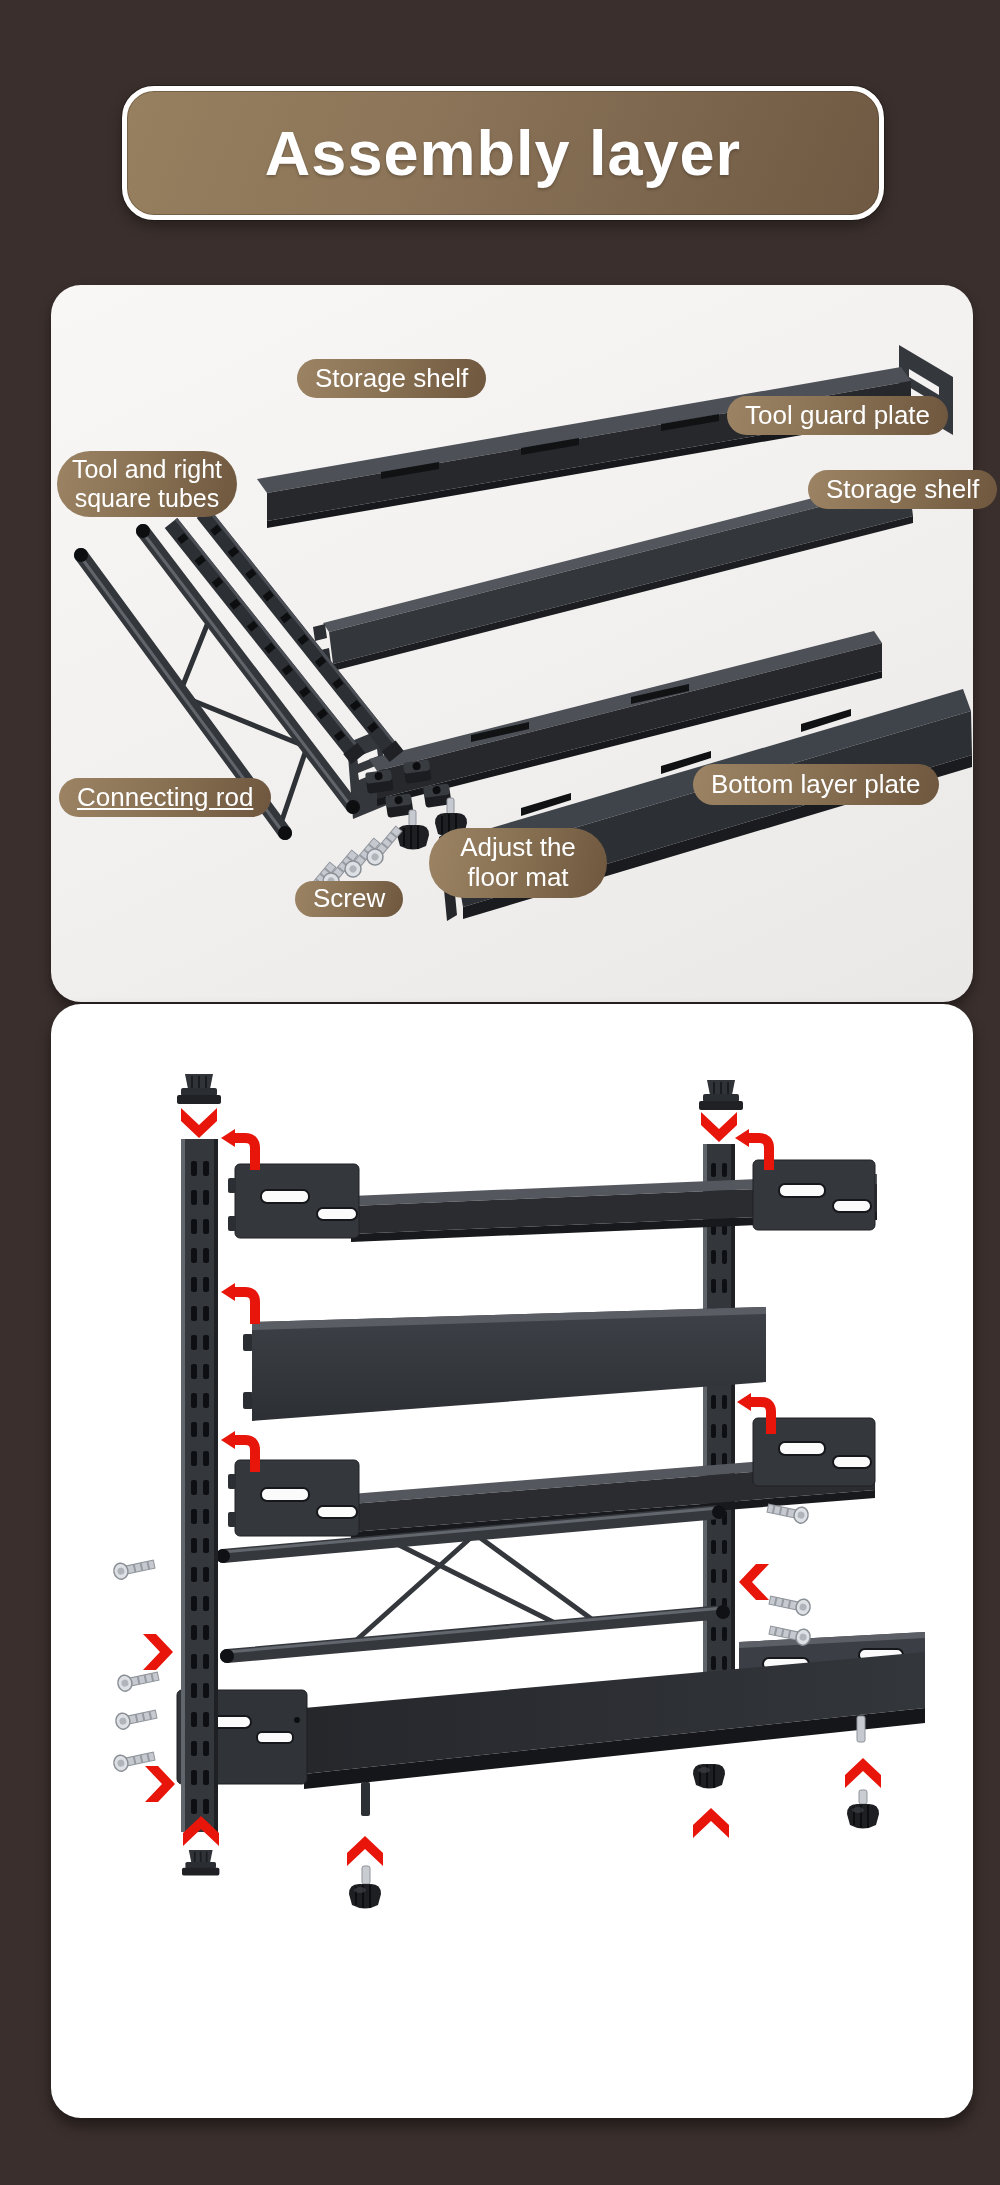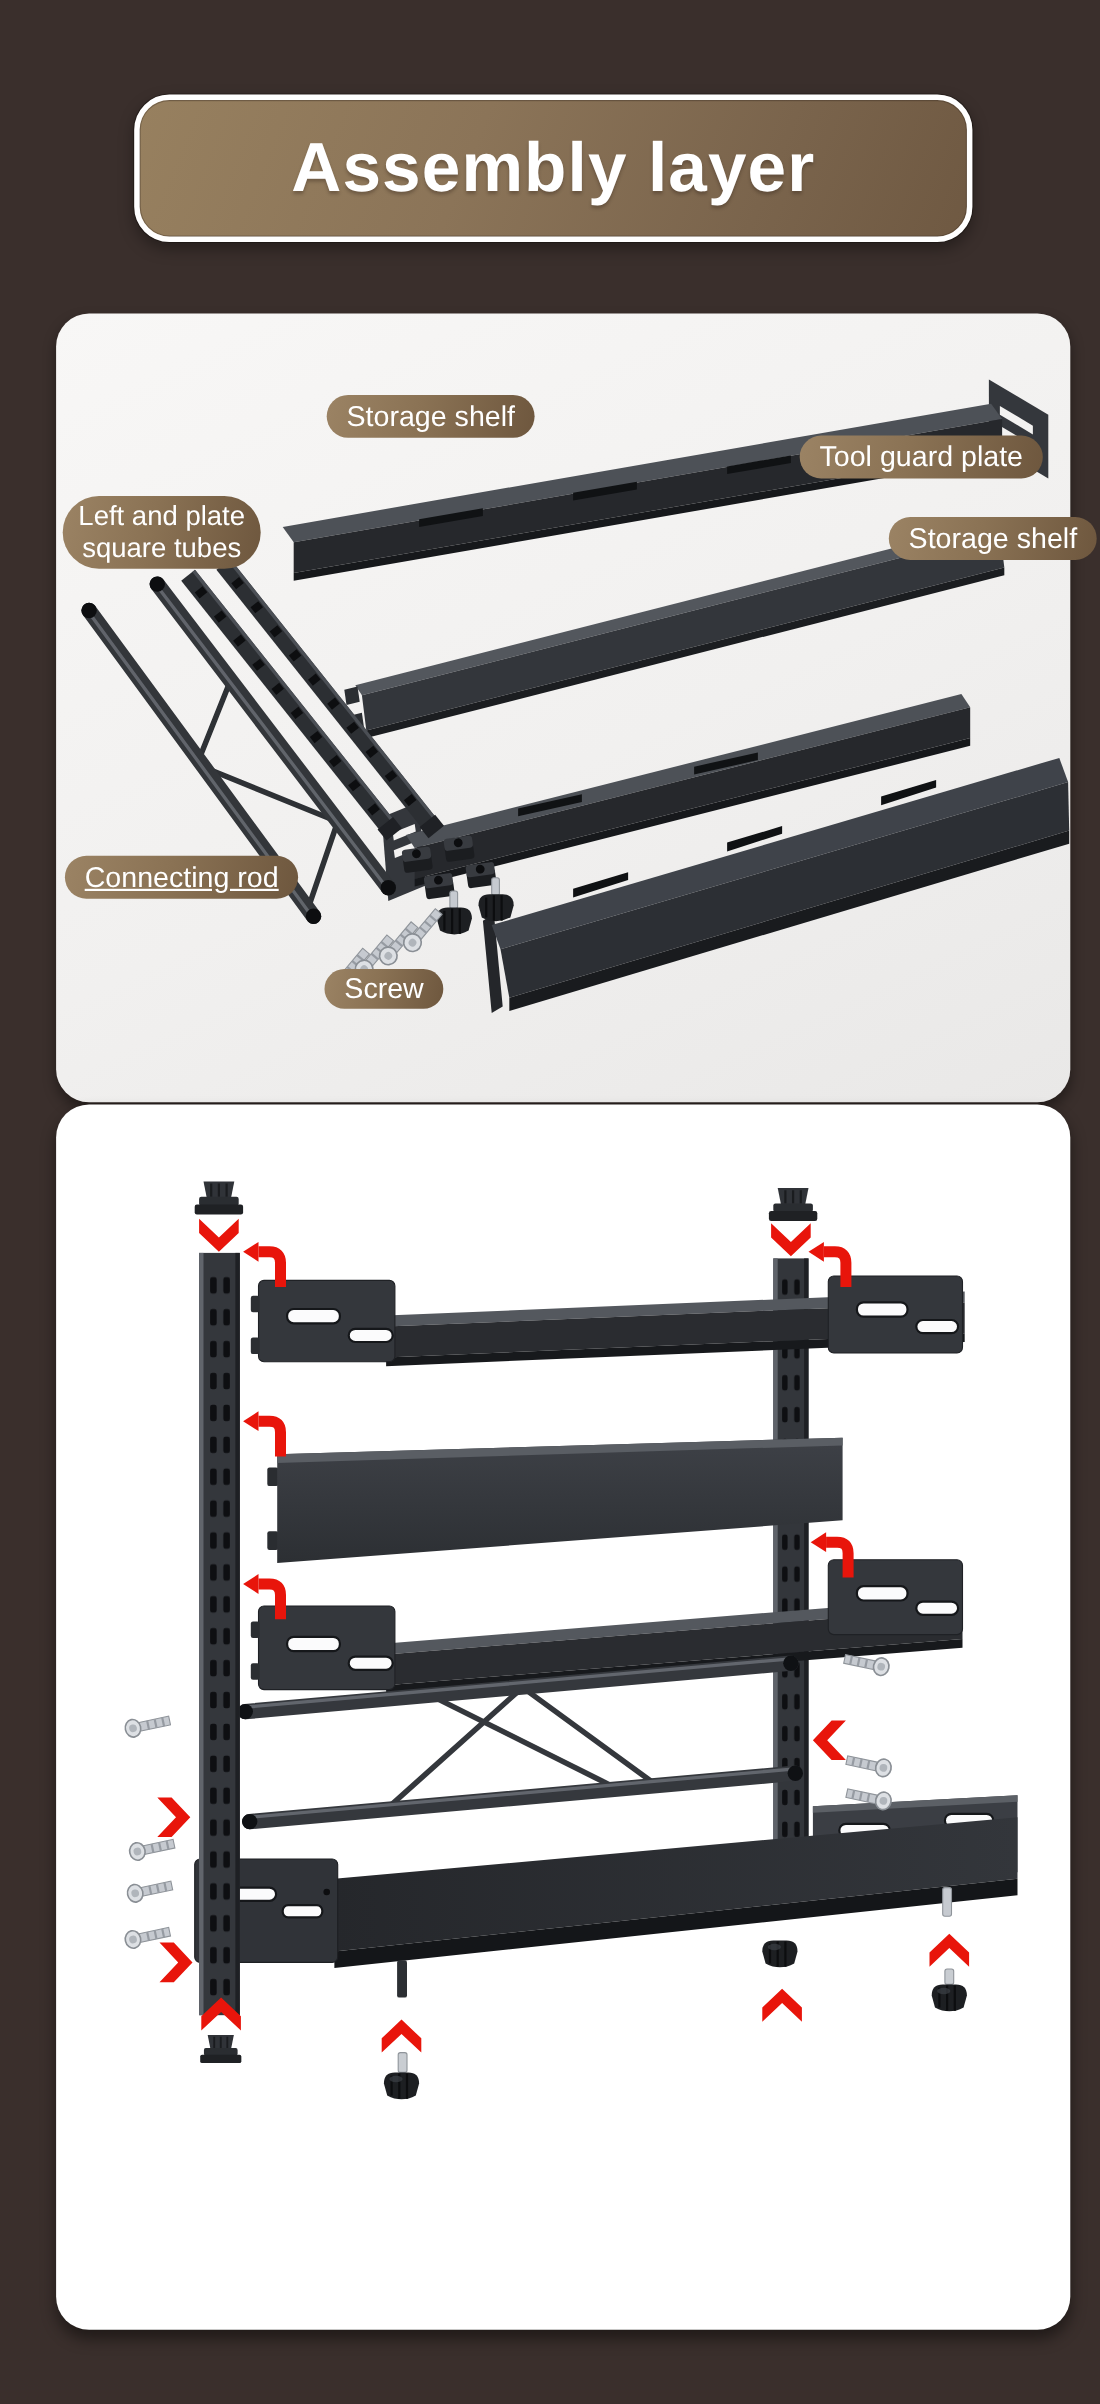--- a/index.html
+++ b/index.html
@@ -186,24 +186,26 @@
       <use href="#footknob" transform="translate(382,528)"></use>
 
       <use href="#screwD" transform="translate(258,608)"></use>
       <use href="#screwD" transform="translate(280,596)"></use>
       <use href="#screwD" transform="translate(302,584)"></use>
       <use href="#screwD" transform="translate(324,572)"></use>
     </svg>
 
     <div class="pill" id="p-shelf-top">Storage shelf</div>
     <div class="pill" id="p-guard">Tool guard plate</div>
-    <div class="pill wrap" id="p-tubes">Left and plate square tubes</div>
+    <div class="pill wrap" id="p-tubes">Tool and right square tubes</div>
     <div class="pill" id="p-shelf-right">Storage shelf</div>
     <div class="pill" id="p-rod">Connecting rod</div>
+    <div class="pill" id="p-bottom">Bottom layer plate</div>
     <div class="pill" id="p-screw">Screw</div>
+    <div class="pill wrap" id="p-mat">Adjust the floor mat</div>
   </div>
 
   <div class="card assembly">
     <svg width="922" height="1114" viewBox="0 0 922 1114">
       <defs>
         <pattern id="slotsL" width="37" height="29" patternUnits="userSpaceOnUse" patternTransform="translate(130,150)">
           <rect x="10" y="7" width="6" height="15" rx="2" fill="#0e0f12"></rect>
           <rect x="22" y="7" width="6" height="15" rx="2" fill="#0e0f12"></rect>
         </pattern>
         <pattern id="slotsR" width="32" height="29" patternUnits="userSpaceOnUse" patternTransform="translate(652,152)">

